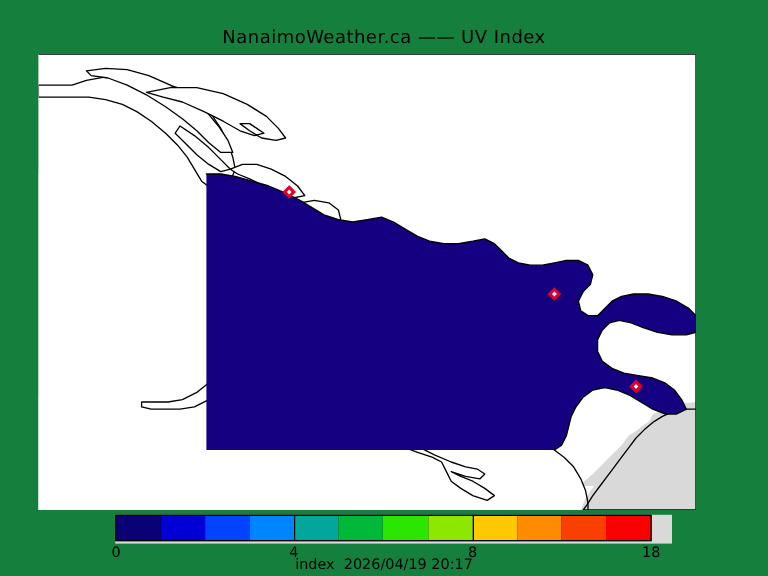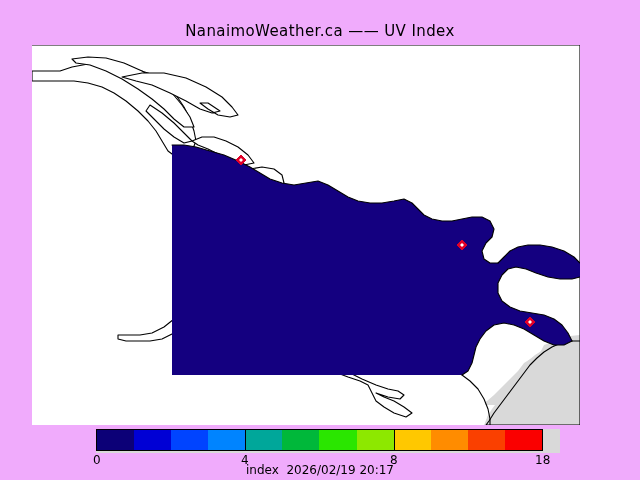--- a/index.html
+++ b/index.html
@@ -15,21 +15,21 @@
     overflow: hidden;
     font-family: "DejaVu Sans", sans-serif;
     color: #000000;
   }
 
   #stage {
     position: absolute;
     left: 0; top: 0;
     width: 640px;
     height: 480px;
-    background: #f0abfc;
+    background: #15803d;
   }
 
   
   .chart-title {
     position: absolute;
     left: 0;
     top: 22px;
     width: 640px;
     text-align: center;
     font-size: 15px;
@@ -294,15 +294,15 @@
     </div>
     <div class="cb-tick" style="left:149px;"></div>
     <div class="cb-tick" style="left:298px;"></div>
   </div>
 
   <div class="cb-label" style="left:93px;">0</div>
   <div class="cb-label" style="left:241px;">4</div>
   <div class="cb-label" style="left:390px;">8</div>
   <div class="cb-label" style="left:535px;">18</div>
 
-  <div id="cb-caption">index  2026/02/19 20:17</div>
+  <div id="cb-caption">index  2026/04/19 20:17</div>
 
 </div>
 
 </body></html>

